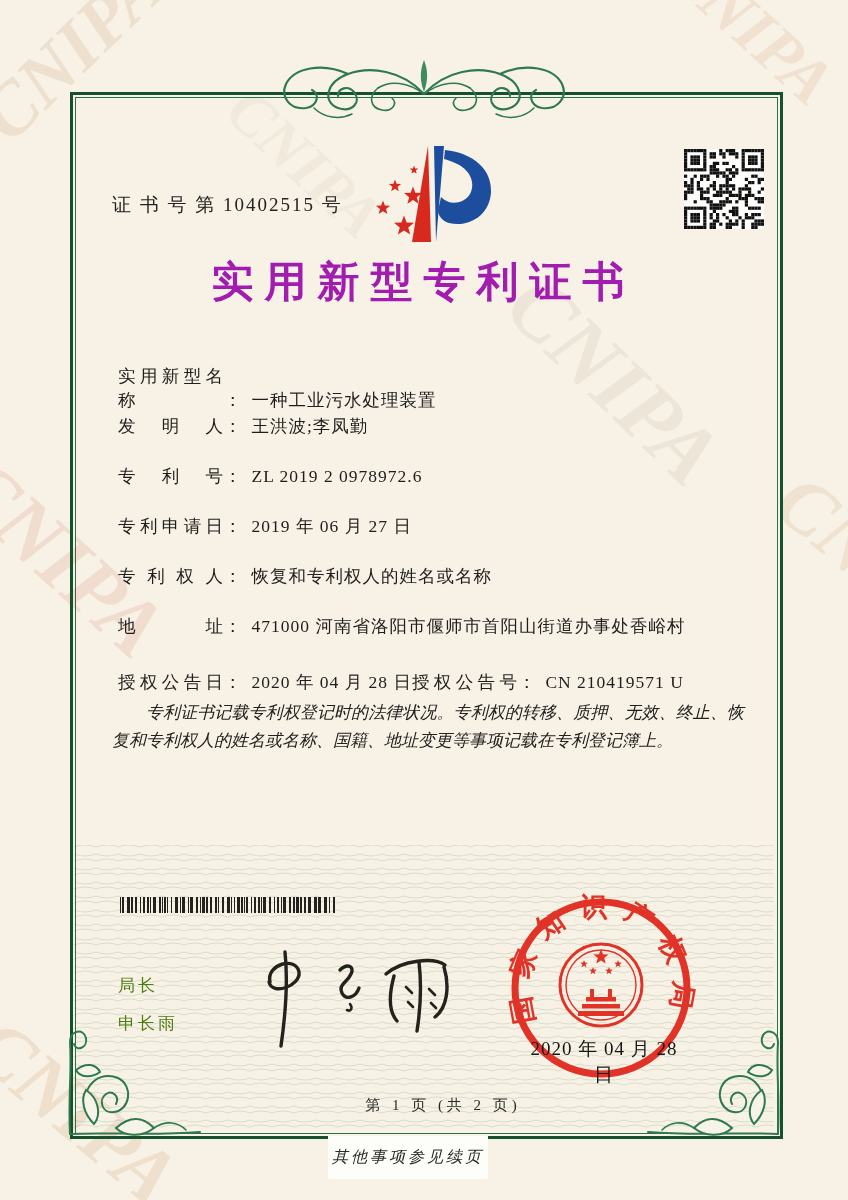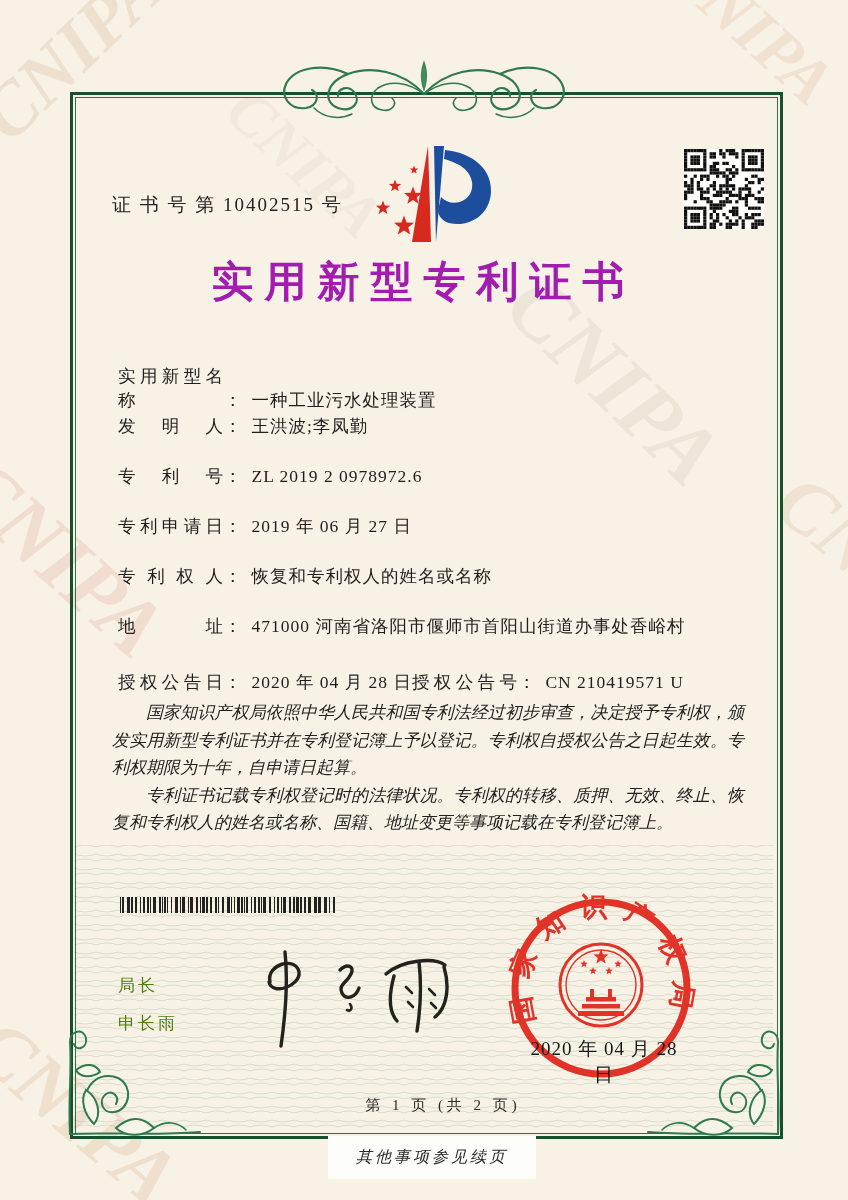--- a/index.html
+++ b/index.html
@@ -64,21 +64,21 @@
   #signature{position:absolute;left:238px;top:942px;}
 
   #seal{position:absolute;left:506px;top:893px;}
   .sealdate{position:absolute;left:524px;top:1036px;width:160px;text-align:center;
             font-size:19px;letter-spacing:1px;color:#161513;z-index:4;}
 
   .pageinfo{position:absolute;left:70px;width:746px;top:1096px;text-align:center;
             font-size:15px;letter-spacing:4px;color:#2a2927;}
 
   .contbox{position:absolute;left:328px;top:1136px;background:#fdfdfa;
-           padding:11px 28px;z-index:2;}
+           padding:11px 4px;z-index:2;}
   .contnote{font-size:16px;letter-spacing:3px;font-style:italic;color:#2c2b28;}
 </style>
 </head>
 <body>
 
 <div id="page">
 
   <span class="wm wm1">CNIPA</span>
   <span class="wm wm2">CNIPA</span>
   <span class="wm wm3">CNIPA</span>
@@ -509,21 +509,20 @@
       </div>
       <div class="frow">
         <span class="flabel">地址</span><span class="fcolon">：</span><span class="fvalue">471000 河南省洛阳市偃师市首阳山街道办事处香峪村</span>
       </div>
       <div class="frow grant">
         <span class="flabel">授权公告日</span><span class="fcolon">：</span><span class="fvalue">2020 年 04 月 28 日</span><span class="pair2"><span class="flabel">授权公告号</span><span class="fcolon">：</span><span class="fvalue">CN 210419571 U</span></span>
       </div>
     </div>
 
     <div class="bodytext">
-      <p>国家知识产权局依照中华人民共和国专利法经过初步审查，决定授予专利权，颁发实用新型专利证书并在专利登记簿上予以登记。专利权自授权公告之日起生效。专利权期限为十年，自申请日起算。</p>
       <p>专利证书记载专利权登记时的法律状况。专利权的转移、质押、无效、终止、恢复和专利权人的姓名或名称、国籍、地址变更等事项记载在专利登记簿上。</p>
     </div>
 
     <svg id="barcode" width="216" height="16">
         <rect x="0" y="0" width="1" height="16" fill="#24221f"></rect>
         <rect x="2" y="0" width="2" height="16" fill="#24221f"></rect>
         <rect x="7" y="0" width="3" height="16" fill="#24221f"></rect>
         <rect x="11" y="0" width="2" height="16" fill="#24221f"></rect>
         <rect x="15" y="0" width="2" height="16" fill="#24221f"></rect>
         <rect x="20" y="0" width="1" height="16" fill="#24221f"></rect>

